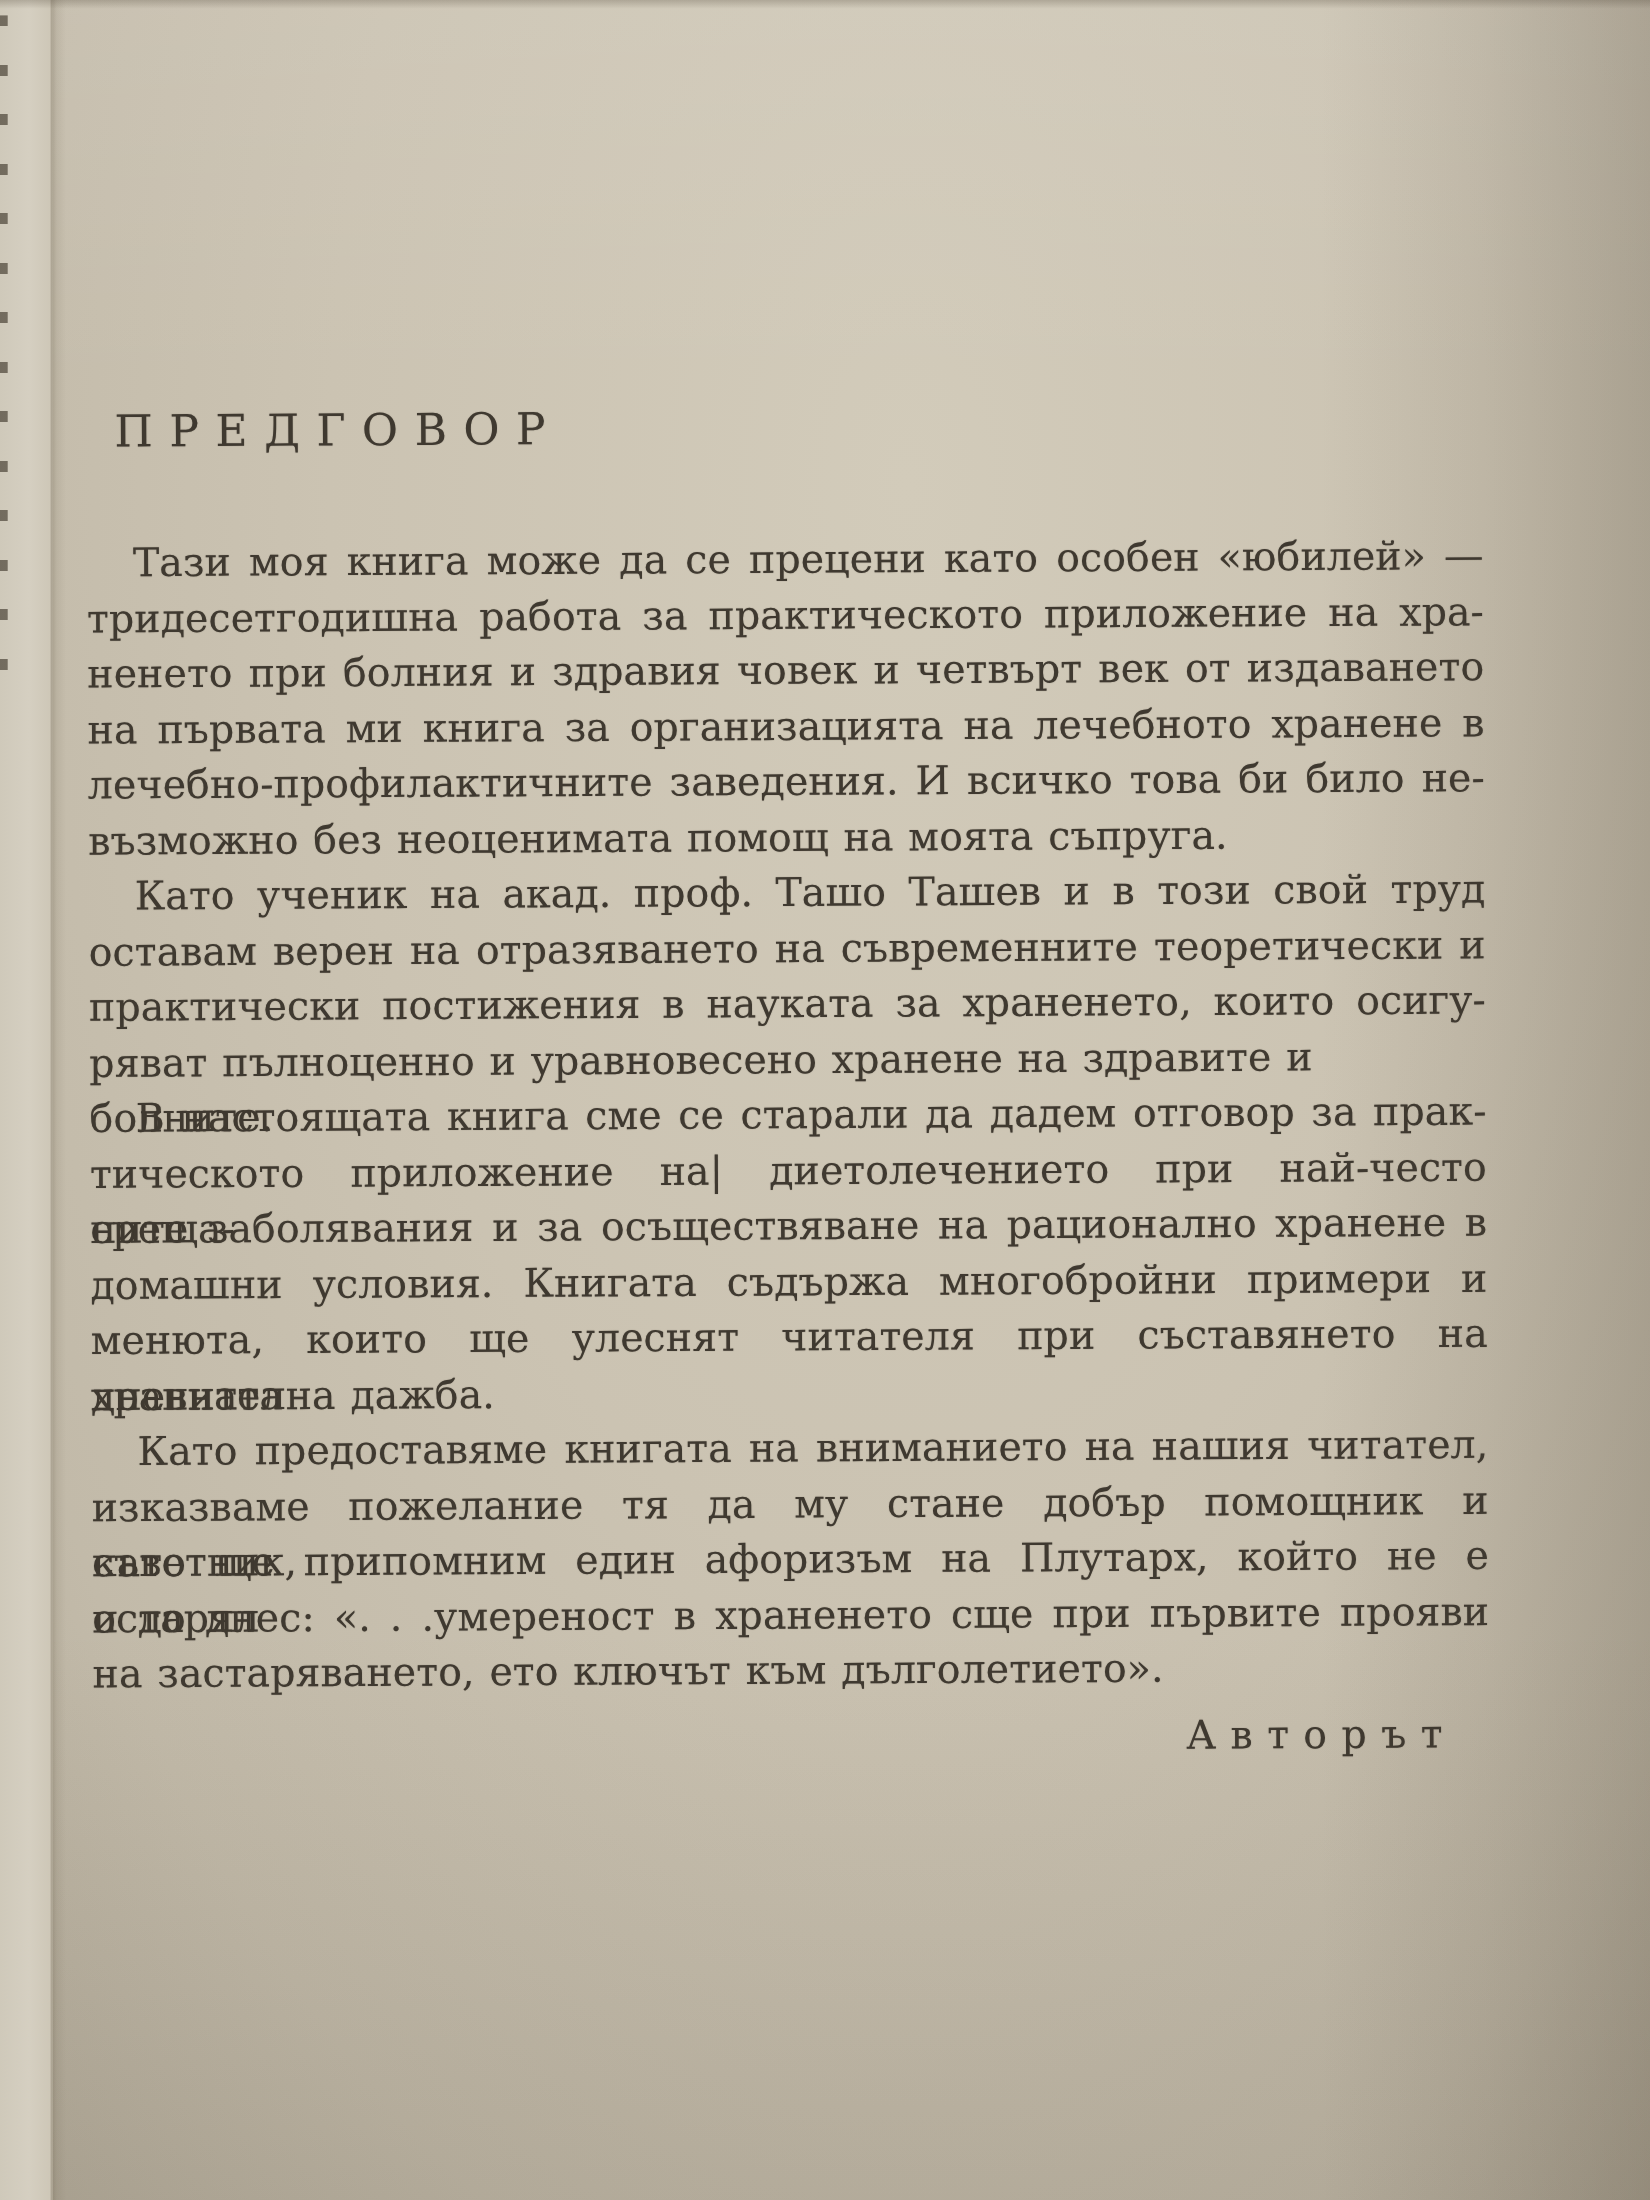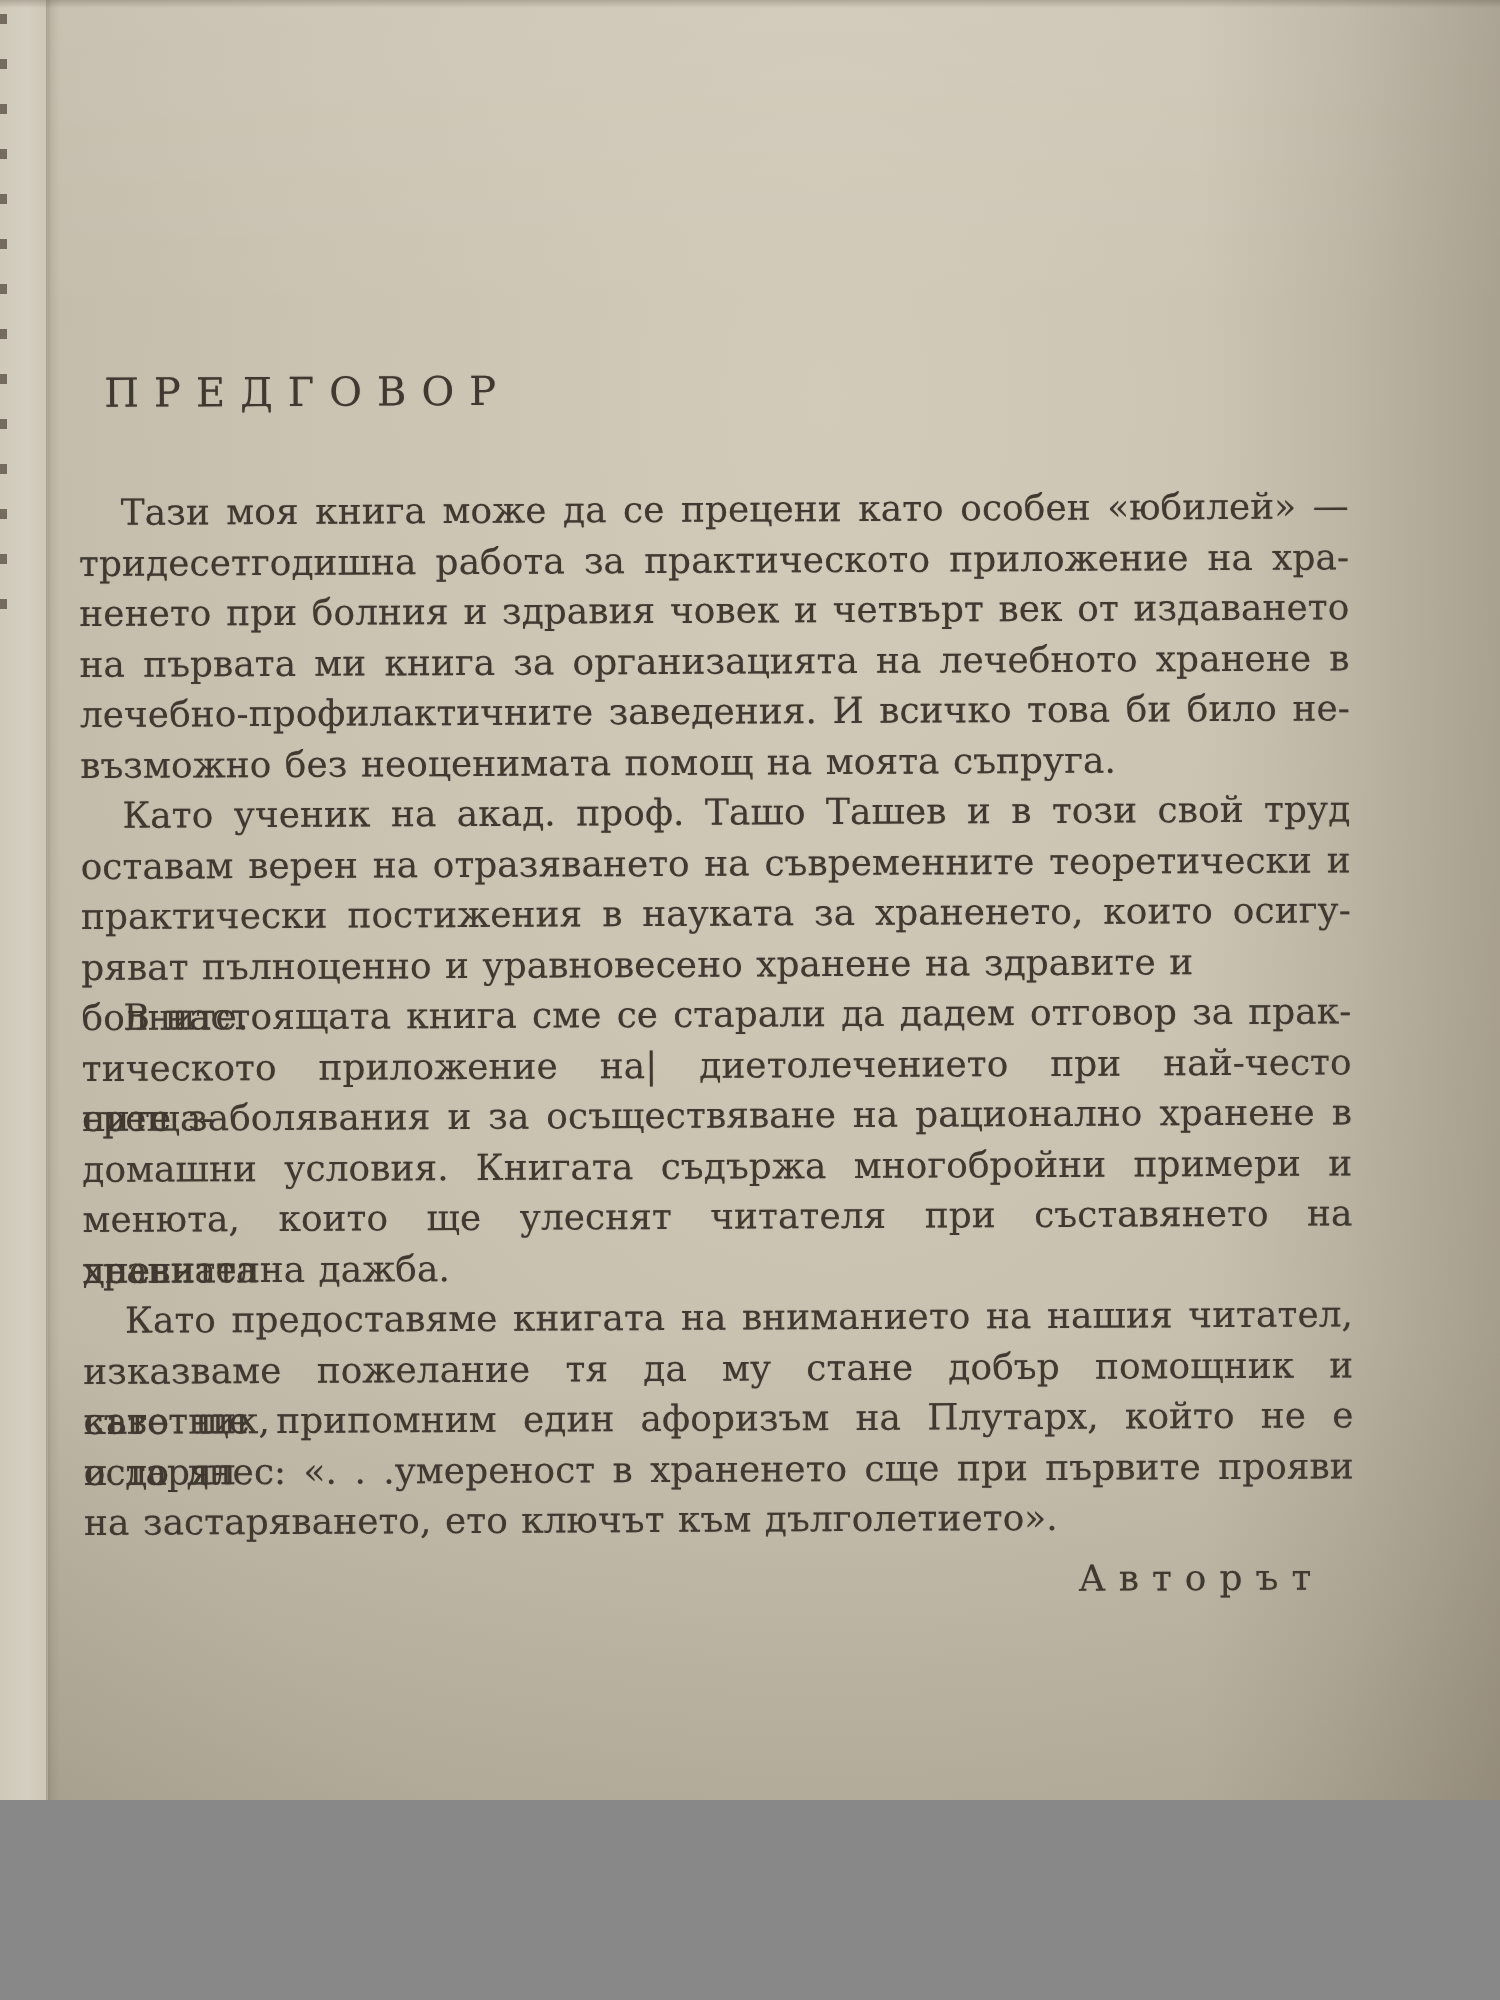--- a/index.html
+++ b/index.html
@@ -3,21 +3,21 @@
 <meta charset="utf-8">
 <style>
   html, body {
     margin: 0;
     padding: 0;
     background: #888;
   }
   .photo {
     position: relative;
     width: 1500px;
-    height: 1800px;
+    height: 2000px;
     overflow: hidden;
     font-family: "DejaVu Serif", "Liberation Serif", serif;
     background:
       linear-gradient(to right, rgba(0,0,0,0) 80%, rgba(74,64,48,0.10) 90%, rgba(74,64,48,0.24) 100%),
       linear-gradient(to bottom, rgba(255,255,255,0.07) 0%, rgba(0,0,0,0) 18%, rgba(0,0,0,0) 74%, rgba(60,50,35,0.12) 100%),
       radial-gradient(ellipse at 55% 22%, #d2cbba 0%, #cbc3b2 45%, #c2baa9 78%, #b6ae9d 100%);
   }
   
   .page-edge-strip {
     position: absolute;

